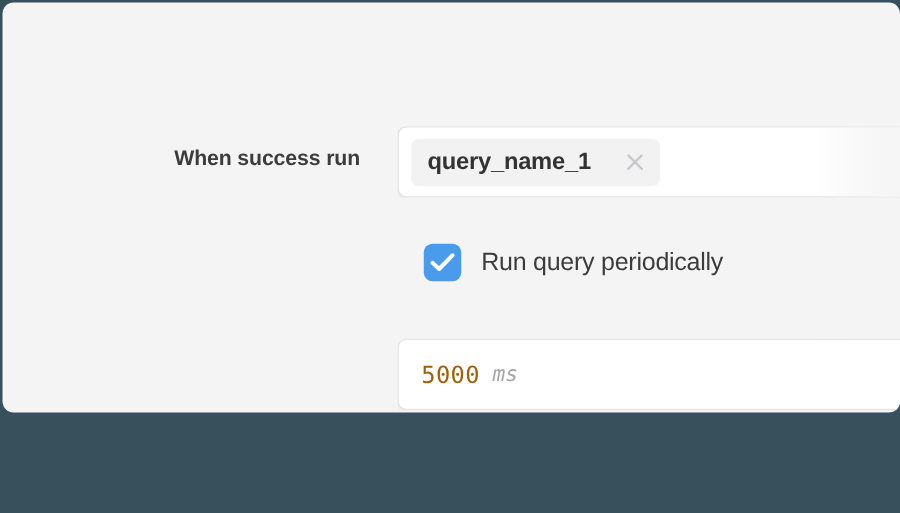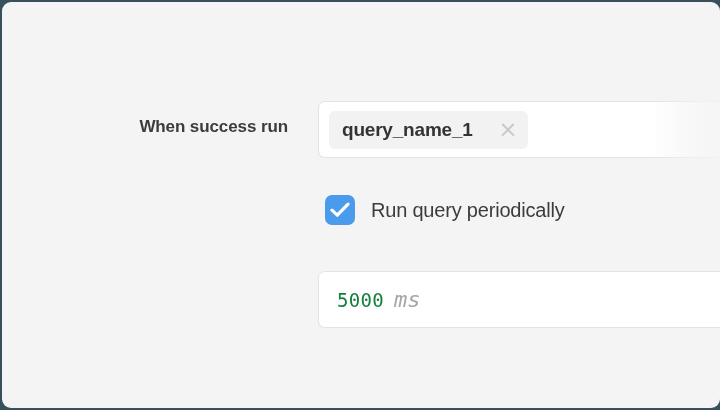--- a/index.html
+++ b/index.html
@@ -14,21 +14,21 @@
     font-family: "Liberation Sans", sans-serif;
     -webkit-font-smoothing: antialiased;
   }
 
   
   .panel {
     position: absolute;
     left: 2px;
     top: 2px;
     width: 718px;
-    height: 406px;
+    height: 328px;
     background: #f4f4f4;
     border-radius: 9px 9px 9px 9px;
     box-sizing: border-box;
     overflow: hidden;
   }
 
   .form {
     position: absolute;
     left: 0;
     top: 0;
@@ -128,21 +128,21 @@
     right: 0;
     top: 0;
     width: 70px;
     height: 57px;
     background: linear-gradient(to right, rgba(244,244,244,0) 0%, rgba(244,244,244,0.55) 45%, rgba(244,244,244,0.92) 100%);
     pointer-events: none;
   }
 
   
   .row-check {
-    left: 323px;
+    left: 337px;
     top: 193px;
     align-items: center;
     justify-content: space-between;
   }
   .checkbox {
     width: 30px;
     height: 30px;
     border-radius: 7px;
     background: #4a9beb;
     position: relative;
@@ -182,27 +182,27 @@
     border-radius: 7px;
     display: flex;
     align-items: center;
     padding: 0 18px;
     gap: 10px;
     box-shadow: 0 1px 1px rgba(0,0,0,0.04);
   }
   .input-value {
     font-family: "DejaVu Sans Mono", monospace;
     font-size: 19px;
-    color: #15803d;
+    color: #a16207;
     letter-spacing: 0.3px;
   }
   .input-unit {
     font-family: "DejaVu Sans Mono", monospace;
     font-style: italic;
-    font-size: 22px;
+    font-size: 17px;
     color: #a6a6a8;
   }
   
   .input-bump {
     position: absolute;
     left: 332px;
     top: 0px;
     width: 34px;
     height: 10px;
     background: #e8e8ea;

